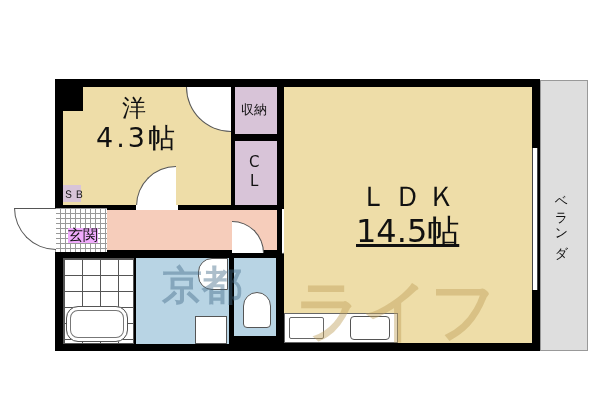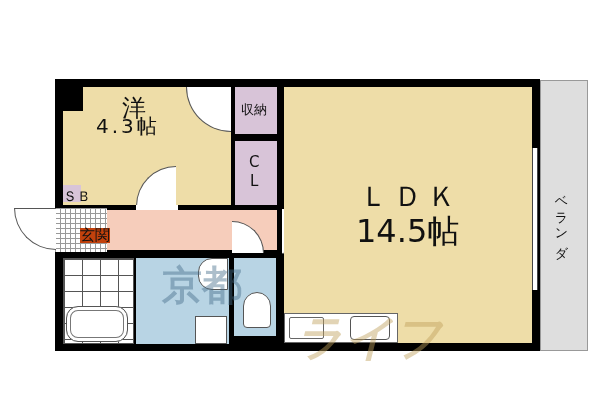--- a/index.html
+++ b/index.html
@@ -13,65 +13,65 @@
   .wm { position:absolute; font-weight:bold; white-space:nowrap; pointer-events:none; }
 </style>
 </head>
 <body>
 
 <div class="abs wall" style="left:55px;top:79px;width:485px;height:272px;"></div>
 
 <div class="abs" style="left:63px;top:87px;width:168px;height:118px;background:#EEDDA8;"></div>
 <div class="abs wall" style="left:55px;top:79px;width:28px;height:32px;"></div>
 <div class="room-label" style="left:122px;top:96px;font-size:24px;">洋</div>
-<div class="room-label" style="left:96px;top:116px;font-size:20px;letter-spacing:3px;">4.3帖</div>
+<div class="room-label" style="left:96px;top:124px;font-size:27px;letter-spacing:3px;">4.3帖</div>
 
 <div class="swing" style="left:186px;top:87px;width:45px;height:45px;border-radius:0 0 0 45px;border-top:none;border-right:none;"></div>
 
 <div class="swing" style="left:136px;top:166px;width:40px;height:40px;border-radius:40px 0 0 0;border-bottom:none;border-right:none;"></div>
 <div class="thin" style="left:136px;top:205px;width:42px;height:6px;border:none;"></div>
 
 <div class="abs" style="left:235px;top:87px;width:42px;height:47px;background:#D8C4D8;"></div>
 <div class="room-label" style="left:241px;top:103px;font-size:13px;">収納</div>
 
 <div class="abs" style="left:235px;top:141px;width:42px;height:64px;background:#D8C4D8;"></div>
 <div class="room-label" style="left:249px;top:155px;font-size:15px;">C</div>
 <div class="room-label" style="left:250px;top:174px;font-size:15px;">L</div>
 
 <div class="abs" style="left:63px;top:185px;width:18px;height:17px;background:#D8C4D8;"></div>
-<div class="room-label" style="left:63px;top:189px;font-size:14px;">ＳＢ</div>
+<div class="room-label" style="left:63px;top:189px;font-size:11px;">ＳＢ</div>
 
 <div class="abs" style="left:63px;top:210px;width:214px;height:40px;background:#F6CDBB;"></div>
 
 <div class="abs" style="left:55px;top:208px;width:52px;height:44px;background-color:#fff;background-image:linear-gradient(#999 1px,transparent 1px),linear-gradient(90deg,#999 1px,transparent 1px);background-size:5px 5px;"></div>
-<div class="room-label" style="left:80px;top:228px;font-size:15px;background:#c2410c;">玄関</div>
+<div class="room-label" style="left:68px;top:228px;font-size:15px;background:#f0abfc;">玄関</div>
 
 <div class="swing" style="left:14px;top:208px;width:42px;height:42px;border-radius:0 0 0 42px;border-top:1px solid #555;border-right:none;"></div>
 
 <div class="swing" style="left:232px;top:221px;width:32px;height:32px;border-radius:0 32px 0 0;border-left:none;border-bottom:none;"></div>
 
 <div class="swing" style="left:282px;top:209px;width:45px;height:45px;border-radius:0 0 45px 0;border-left:none;border-top:none;"></div>
 
 <div class="abs" style="left:63px;top:258px;width:71px;height:86px;background:#fff;border:1px solid #555;background-image:linear-gradient(#555 1px,transparent 1px),linear-gradient(90deg,#555 1px,transparent 1px);background-size:18px 16px;"></div>
 <div class="abs" style="left:66px;top:306px;width:62px;height:36px;background:#fff;border:1px solid #555;border-radius:12px;box-shadow:inset 0 0 0 3px #fff,inset 0 0 0 4px #777;"></div>
 
 <div class="abs" style="left:136px;top:258px;width:93px;height:86px;background:#B8D4E4;"></div>
 <div class="abs" style="left:198px;top:258px;width:30px;height:32px;background:#fff;border:1px solid #555;border-radius:14px 0 0 14px;"></div>
 <div class="abs" style="left:195px;top:316px;width:32px;height:28px;background:#fff;border:1px solid #555;"></div>
 
 <div class="abs" style="left:234px;top:258px;width:42px;height:78px;background:#B8D4E4;"></div>
 <div class="abs" style="left:243px;top:292px;width:28px;height:36px;background:#fff;border:1px solid #555;border-radius:14px 14px 4px 4px;"></div>
 
 <div class="abs" style="left:284px;top:87px;width:248px;height:256px;background:#EEDDA8;"></div>
 <div class="room-label" style="left:360px;top:183px;font-size:28px;letter-spacing:6px;">ＬＤＫ</div>
-<div class="room-label" style="left:356px;top:215px;font-size:32px;">14.5帖</div>
+<div class="room-label" style="left:356px;top:215px;font-size:32px;text-decoration:underline;">14.5帖</div>
 
 <div class="abs" style="left:284px;top:313px;width:114px;height:30px;background:#fff;border:1px solid #666;"></div>
 <div class="abs" style="left:289px;top:317px;width:35px;height:22px;border:1px solid #666;border-radius:2px;"></div>
 <div class="abs" style="left:350px;top:316px;width:40px;height:24px;border:1px solid #555;border-radius:4px;"></div>
 
 <div class="abs" style="left:532px;top:148px;width:6px;height:142px;background:#fff;border-left:1px solid #444;border-right:1px solid #444;"></div>
 
 <div class="abs" style="left:540px;top:80px;width:48px;height:271px;background:#DEDEDE;border:1px solid #999;"></div>
 <div class="room-label" style="left:555px;top:186px;font-size:13px;writing-mode:vertical-rl;letter-spacing:2px;">ベランダ</div>
 
 <div class="wm" style="left:162px;top:258px;font-size:40px;color:rgba(70,110,140,0.45);">京都</div>
-<div class="wm" style="left:295px;top:266px;font-size:48px;font-style:italic;color:rgba(190,160,90,0.45);margin-top:40px;">ライフ</div>
+<div class="wm" style="left:295px;top:266px;font-size:66px;color:rgba(190,160,90,0.45);">ライフ</div>
 
 </body></html>

